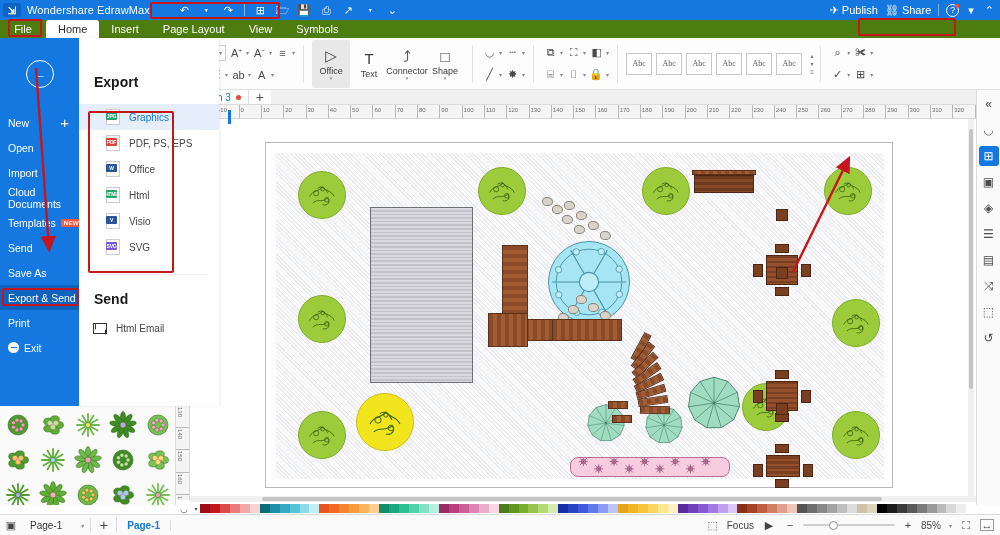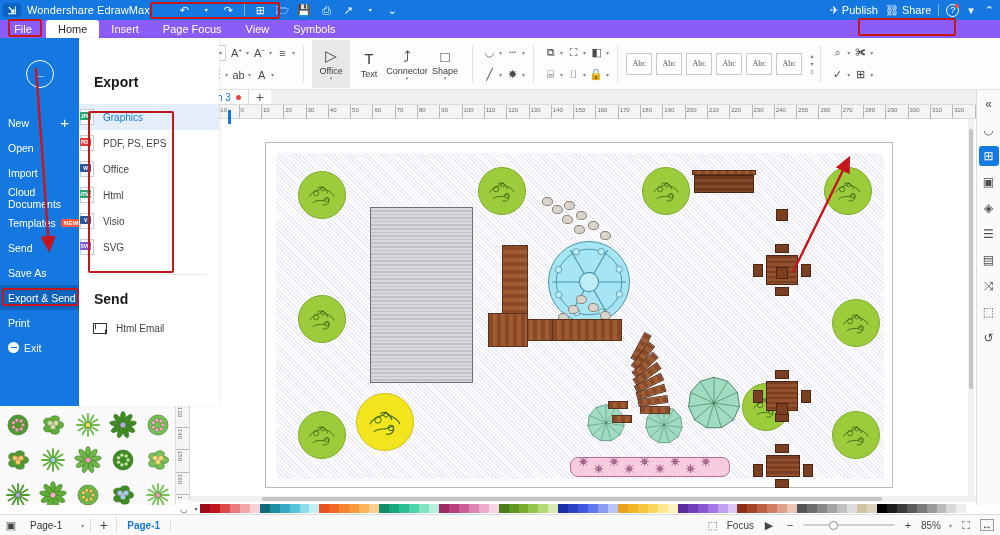--- a/index.html
+++ b/index.html
@@ -31,21 +31,21 @@
   .titlebar-right { margin-left:auto; display:flex; align-items:center; gap:7px; padding-right:4px; }
   .pub-btn { display:flex; align-items:center; gap:3px; font-size:11px; color:#fff; cursor:pointer; }
   .help-ico { position:relative; width:13px; height:13px; border:1px solid #fff; border-radius:50%;
               display:flex;align-items:center;justify-content:center;font-size:9px; }
   .help-dot { position:absolute; top:-1px; right:-1px; width:4px;height:4px;background:#ff4d2e;border-radius:50%; }
   .win-ctl { font-size:11px; color:#fff; cursor:pointer; padding:0 2px; }
 
   
   .ribbon-tabs {
     position:absolute; left:0; top:20px; width:1000px; height:18px;
-    background:#8b5cf6; display:flex; align-items:stretch; color:#fff; font-size:11px;
+    background:#4d7c0f; display:flex; align-items:stretch; color:#fff; font-size:11px;
   }
   .rt {
     display:flex; align-items:center; justify-content:center; cursor:pointer;
     padding:0 12px; min-width:46px;
   }
   .rt.active { background:#fff; color:#2a2a2a; border-radius:3px 3px 0 0; }
 
   
   .ribbon-body {
     position:absolute; left:0; top:38px; width:1000px; height:52px;
@@ -109,21 +109,21 @@
   .exit-dot i { display:block; width:6px;height:1.6px;background:#1478e0; }
 
   
   .exportpanel {
     position:absolute; left:79px; top:38px; width:140px; height:368px;
     background:#fff; z-index:40; box-shadow:1px 0 3px rgba(0,0,0,.08);
   }
   .exp-title { font-size:14px; font-weight:bold; color:#1a1a1a; padding:36px 0 0 15px; }
   .exp-list { margin-top:14px; }
   .exp-item {
-    height:26px; display:flex; align-items:center; padding-left:1px; gap:9px;
+    height:26px; display:flex; align-items:center; padding-left:27px; gap:9px;
     font-size:10px; color:#444; cursor:pointer; position:relative;
   }
   .exp-item.active { background:#e4effb; color:#1478e0; }
   .exp-item.active::after {
     content:""; position:absolute; right:-12px; top:6px; width:3px; height:14px; background:#1478e0;
   }
   .fico {
     width:14px; height:16px; background:#fff; border:1px solid #ccc; position:relative;
     display:flex; align-items:flex-start;
   }
@@ -330,21 +330,21 @@
       </div>
       <div class="win-ctl">▾</div>
       <div class="win-ctl">⌃</div>
     </div>
   </div>
 
   <div class="ribbon-tabs" id="ribtabs">
       <div class="rt">File</div>
       <div class="rt active">Home</div>
       <div class="rt">Insert</div>
-      <div class="rt">Page Focus</div>
+      <div class="rt">Page Layout</div>
       <div class="rt">View</div>
       <div class="rt">Symbols</div>
     </div>
 
   <div class="ribbon-body">
     <div style="width:180px"></div>
     <div class="rb-group">
       <div class="rb-row">
         <div class="fsize">
           <span>2</span>

